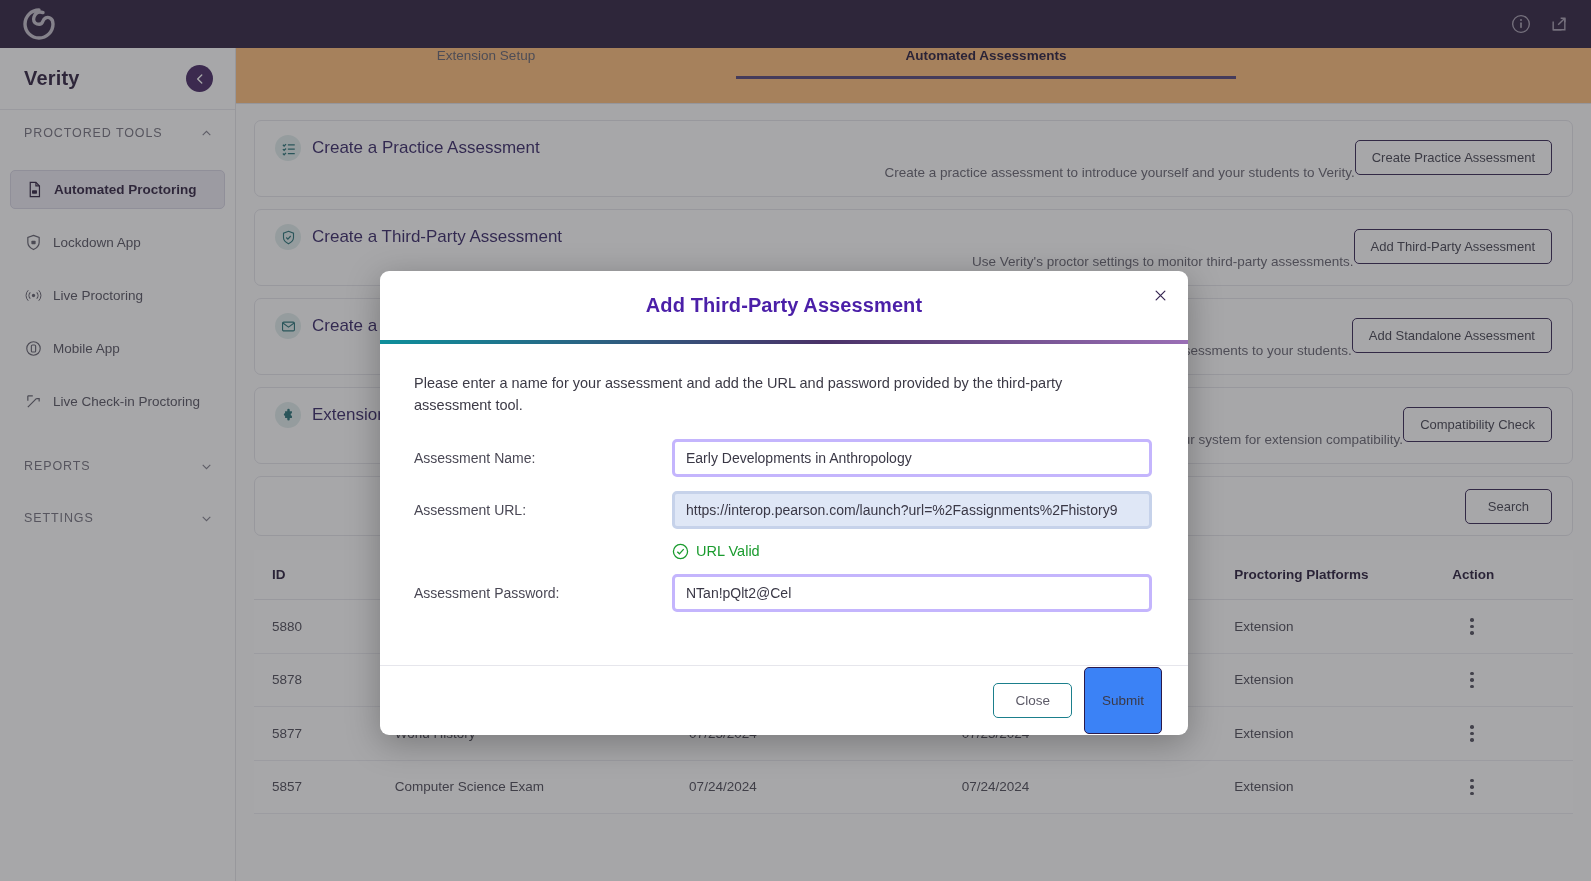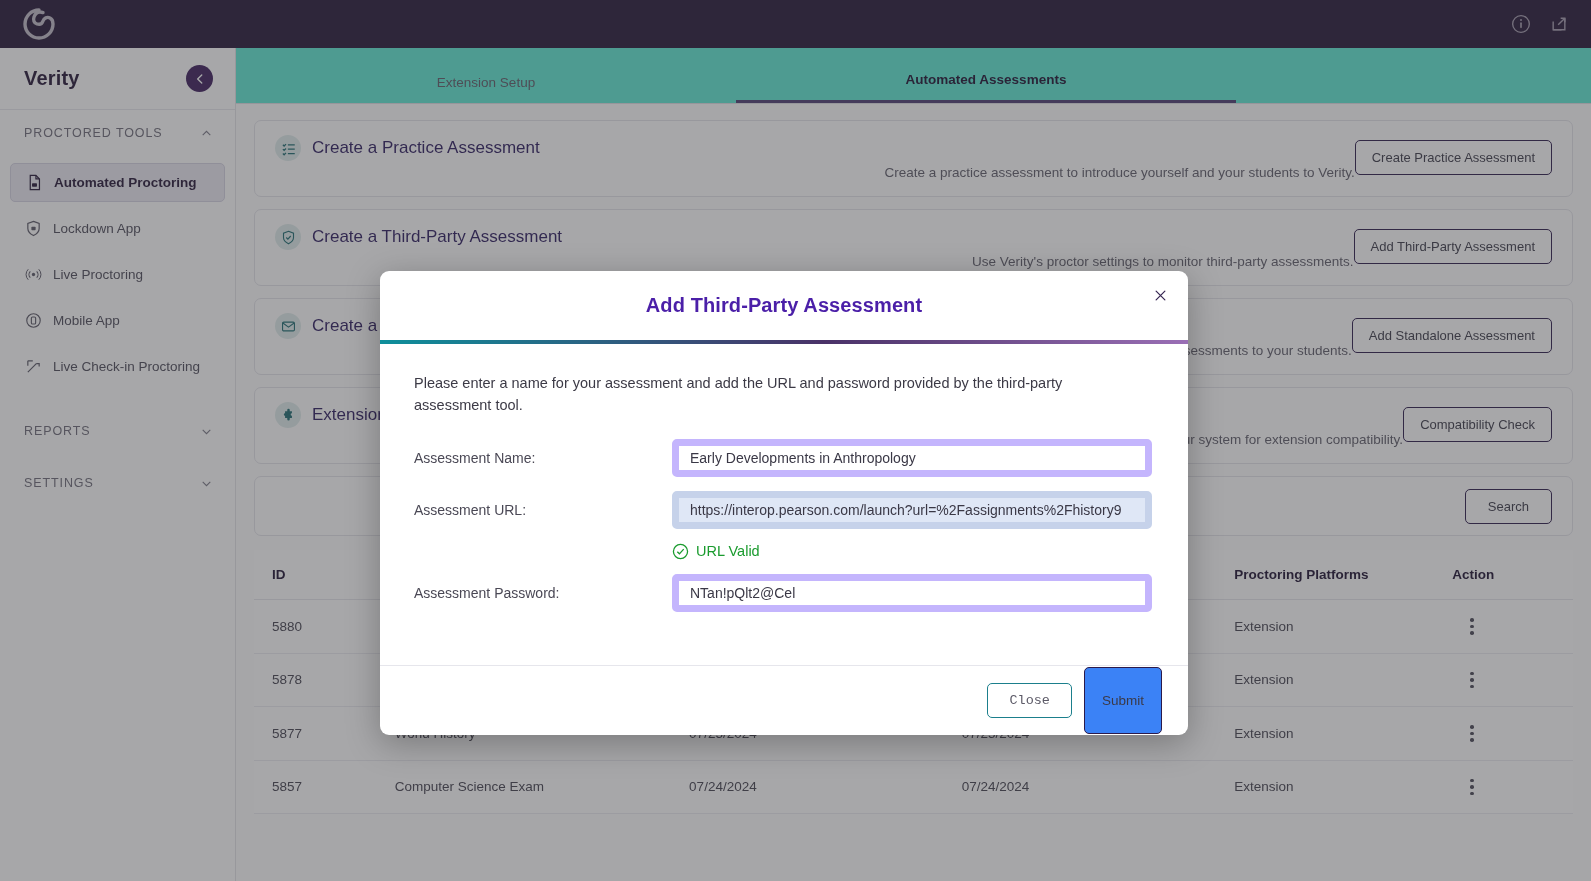--- a/index.html
+++ b/index.html
@@ -63,21 +63,21 @@
     cursor: pointer;
   }
   .sb-group-label {
     font-size: 12.5px; letter-spacing: .9px; color: #6d6b78; text-transform: uppercase;
   }
   .chev { width: 13px; height: 13px; stroke: #7a7886; stroke-width: 2; fill: none; }
 
   .sb-item {
     display: flex; align-items: center; gap: 11px;
     height: 39px;
-    margin: 7px 10px;
+    margin: 14px 10px;
     padding: 0 14px;
     border-radius: 5px;
     cursor: pointer;
     color: #4d4b59;
     font-size: 13.5px;
   }
   .sb-item .ic { width: 18px; height: 18px; flex: 0 0 18px; display:flex; align-items:center; justify-content:center;}
   .sb-item .ic svg { width: 17px; height: 17px; }
   .sb-item.active {
     background: #ebeaf2;
@@ -89,23 +89,23 @@
   
   .main {
     position: absolute; left: 236px; top: 48px;
     width: 1355px; height: 833px;
     background: #fdfdfd;
     overflow: hidden;
   }
 
   .tabs {
     height: 56px;
-    display: flex; align-items: flex-end;
+    display: flex; align-items: flex-start;
     border-bottom: 1px solid #e1e1e6;
-    background: #5eead4;
+    background: #fdba74;
   }
   .tab {
     flex: 0 0 500px;
     text-align: center;
     padding-bottom: 13px;
     font-size: 13.5px;
     color: #5d5b68;
     cursor: pointer;
   }
   .tab.active {
@@ -245,21 +245,21 @@
     display: flex; align-items: center;
     margin-bottom: 14px;
   }
   .flabel {
     width: 258px; flex: 0 0 258px;
     font-size: 14px; color: #4a4855;
   }
   .finput {
     flex: 1; max-width: 480px;
     height: 38px;
-    border: 7px solid #c4b5fd;
+    border: 3px solid #c4b5fd;
     border-radius: 5px;
     padding: 0 11px;
     font-size: 14px; color: #3a3846;
     background: #fff;
     font-family: "Liberation Sans", sans-serif;
     outline: none;
   }
   .finput.focused {
     background: #dfe7f6;
     border-color: #c6d2ea;
@@ -273,21 +273,21 @@
   .modal-foot {
     height: 70px;
     border-top: 1px solid #e6e6ec;
     display: flex; align-items: center; justify-content: flex-end;
     gap: 12px;
     padding: 0 26px;
   }
   .btn-close {
     border: 1.8px solid #1b7f8c; background: #fff; color: #5c5a67;
     border-radius: 5px; padding: 9px 21px; font-size: 13.5px; cursor: pointer;
-    font-family: Liberation Mono, monospace;
+    font-family: Liberation Sans, sans-serif;
   }
   .btn-submit {
     border: 1.8px solid #2b1a4a; background: #3b82f6; color: #3b3a48;
     border-radius: 5px; padding: 25px 17px; font-size: 13.5px; cursor: pointer;
     font-family: "Liberation Sans", sans-serif;
   }
 </style>
 </head>
 <body>
 

